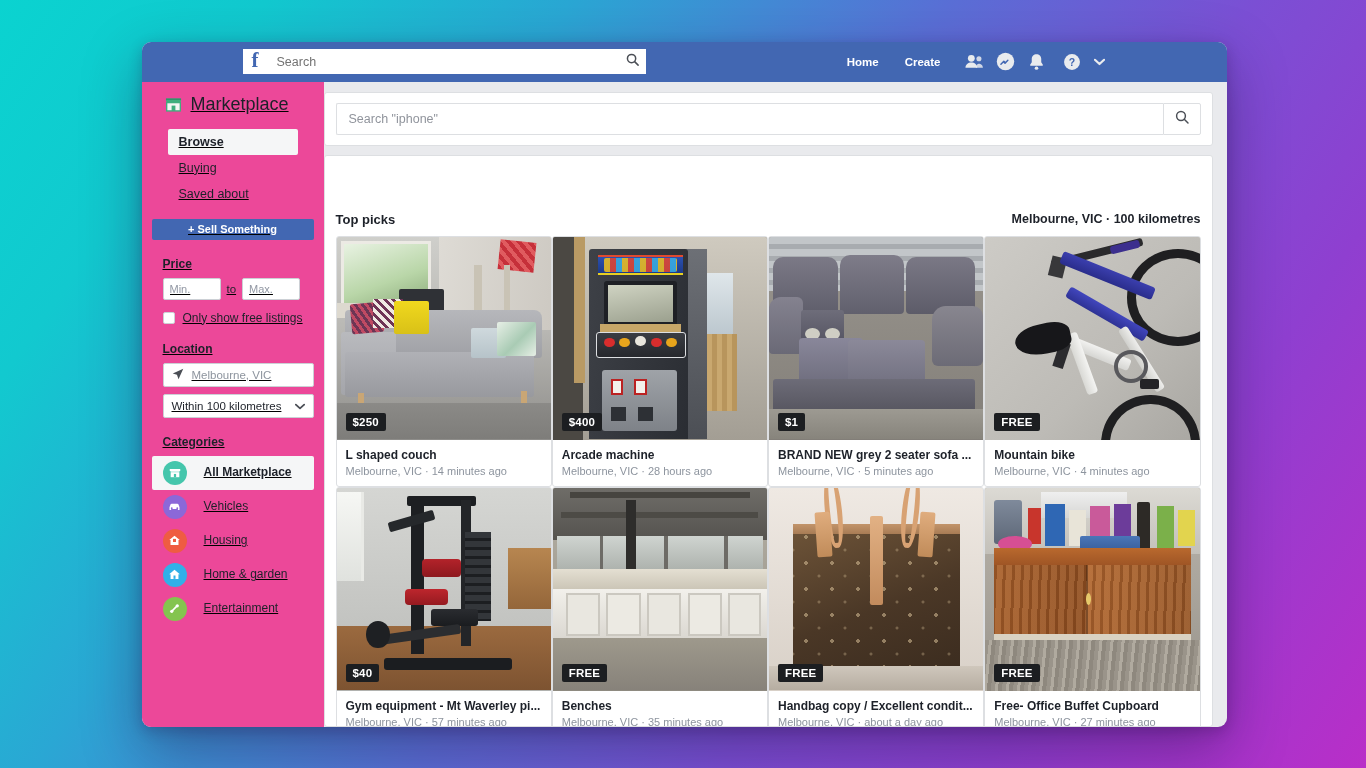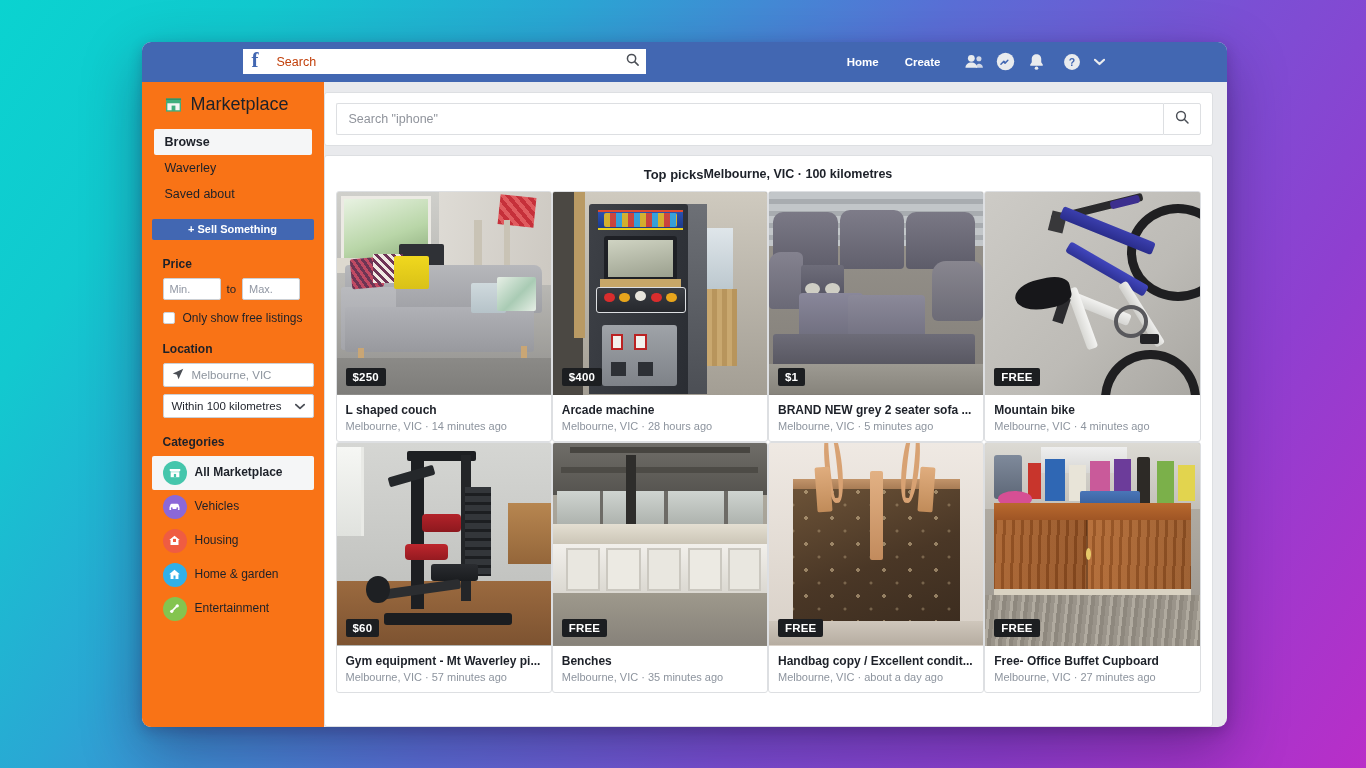--- a/index.html
+++ b/index.html
@@ -42,21 +42,21 @@
     display: flex; align-items: center; justify-content: center;
     margin-left: 91px; line-height: 1;
   }
   .fb-logo span { margin-top: -3px; }
   .fb-search {
     width: 378px; height: 25px; background: #fff;
     display: flex; align-items: center;
     padding: 0 6px 0 9px;
   }
   .fb-search .ph {
-    flex: 1; color: #c2410c; font-size: 12.5px;
+    flex: 1; color: #737373; font-size: 12.5px;
   }
   .fb-search .mag { color: #4b4f56; }
   .fb-nav {
     margin-left: auto; display: flex; align-items: center;
     gap: 0; padding-right: 105px;
   }
   .fb-nav a {
     color: #fff; font-size: 11.5px; font-weight: bold;
     text-decoration: none; padding: 0 13px; white-space: nowrap;
   }
@@ -67,32 +67,33 @@
   }
   .fb-ic.sep { margin-left: 5px; }
   .caret-btn { width: 24px; display:flex; align-items:center; justify-content:center; }
 
   
   .page { flex: 1; display: flex; min-height: 0; }
 
   
   .sidebar {
     width: 182px; flex: 0 0 182px;
-    background: #f97316;
+    background: #ec4899;
     padding: 12px 0 0 0;
     overflow: hidden;
+    text-decoration: underline;
   }
   .mp-title {
     display: flex; align-items: center; gap: 8px;
     padding: 0 0 0 22px; margin-bottom: 14px;
   }
   .mp-title .txt { font-size: 18px; color: #1d2129; }
   .store-ic { width: 19px; height: 19px; display:block; }
 
-  .nav-list { padding: 0 12px; }
+  .nav-list { padding: 0 26px; }
   .nav-item {
     font-size: 12.5px; color: #1d2129;
     padding: 6px 0 6px 11px; border-radius: 2px;
     cursor: pointer;
   }
   .nav-item.active { background: #f5f6f7; font-weight: bold; }
 
   .sell-btn {
     margin: 12px 10px 0 10px;
     height: 21px; background: #4267b2; color: #fff;
@@ -133,21 +134,21 @@
     border: 1px solid #ccd0d5; border-radius: 2px;
     display: flex; align-items: center; padding: 0 8px;
     font-size: 11.5px; color: #4b4f56; cursor: pointer;
   }
   .loc-field { gap: 8px; }
   .loc-field .val { color: #8d949e; }
   .loc-select { margin-top: 7px; justify-content: space-between; color:#1d2129; }
 
   .cat-list { padding: 0 10px; }
   .cat-item {
-    display: flex; align-items: center; gap: 8px;
+    display: flex; align-items: center; gap: 17px;
     padding: 5px 0 5px 11px; border-radius: 2px; cursor: pointer;
   }
   .cat-item.active { background: #f5f6f7; }
   .cat-item .nm { font-size: 12px; color: #1d2129; line-height: 1.35; }
   .cat-item.active .nm { font-weight: bold; }
   .cat-ic {
     width: 24px; height: 24px; border-radius: 50%;
     flex: 0 0 24px;
     display: flex; align-items: center; justify-content: center;
   }
@@ -174,22 +175,23 @@
     border-radius: 0 2px 2px 0; background: #fff;
     display: flex; align-items: center; justify-content: center;
     cursor: pointer; color: #4b4f56;
   }
 
   .feed-panel {
     flex: 1; min-height: 0; padding: 11px 11px 0 11px;
     overflow: hidden;
   }
   .feed-head {
-    display: flex; align-items: center; justify-content: center;
+    display: flex; align-items: center; justify-content: space-between;
     margin-bottom: 9px;
+    margin-top: 45px;
   }
   .feed-head .t { font-size: 13px; font-weight: bold; color: #1d2129; }
   .feed-head .loc { font-size: 12.5px; font-weight: bold; color: #1d2129; }
 
   .grid {
     display: grid; grid-template-columns: repeat(4, 1fr);
     gap: 0;
   }
   .card {
     border: 1px solid #dddfe2; border-radius: 3px;
@@ -539,21 +541,21 @@
             <rect x="3.4" y="9.6" width="17.2" height="10.5" fill="#f4f6f5" stroke="#3fae7e" stroke-width="1.7"></rect>
             <rect x="9.6" y="13.4" width="4.8" height="6.7" fill="#3fae7e"></rect>
             <rect x="2.5" y="4.5" width="19" height="1.6" fill="#2e8f66"></rect>
           </svg>
         </span>
         <span class="txt">Marketplace</span>
       </div>
 
       <div class="nav-list">
         <div class="nav-item active">Browse</div>
-        <div class="nav-item">Waverley</div>
+        <div class="nav-item">Buying</div>
         <div class="nav-item">Saved about</div>
       </div>
 
       <div class="sell-btn">+  Sell Something</div>
 
       <div class="sec-title">Price</div>
       <div class="price-row">
         <input type="text" placeholder="Min." style="">
         <span class="to">to</span>
         <input type="text" placeholder="Max." style="">
@@ -793,21 +795,21 @@
                   <i class="frame2"></i>
                   <i class="stack"></i>
                 <i class="arm"></i>
                   <i class="pad1"></i>
                   <i class="pad2"></i>
                   <i class="seat"></i>
                 <i class="barbell"></i>
                   <i class="plate"></i>
                   <i class="base"></i>
               </div>
-              <div class="badge">$60</div>
+              <div class="badge">$40</div>
             </div>
             <div class="meta">
               <div class="ttl">Gym equipment - Mt Waverley pi...</div>
               <div class="sub">Melbourne, VIC · 57 minutes ago</div>
             </div>
           </div>
 
           <div class="card">
             <div class="thumb">
               <div class="art a-bench">

